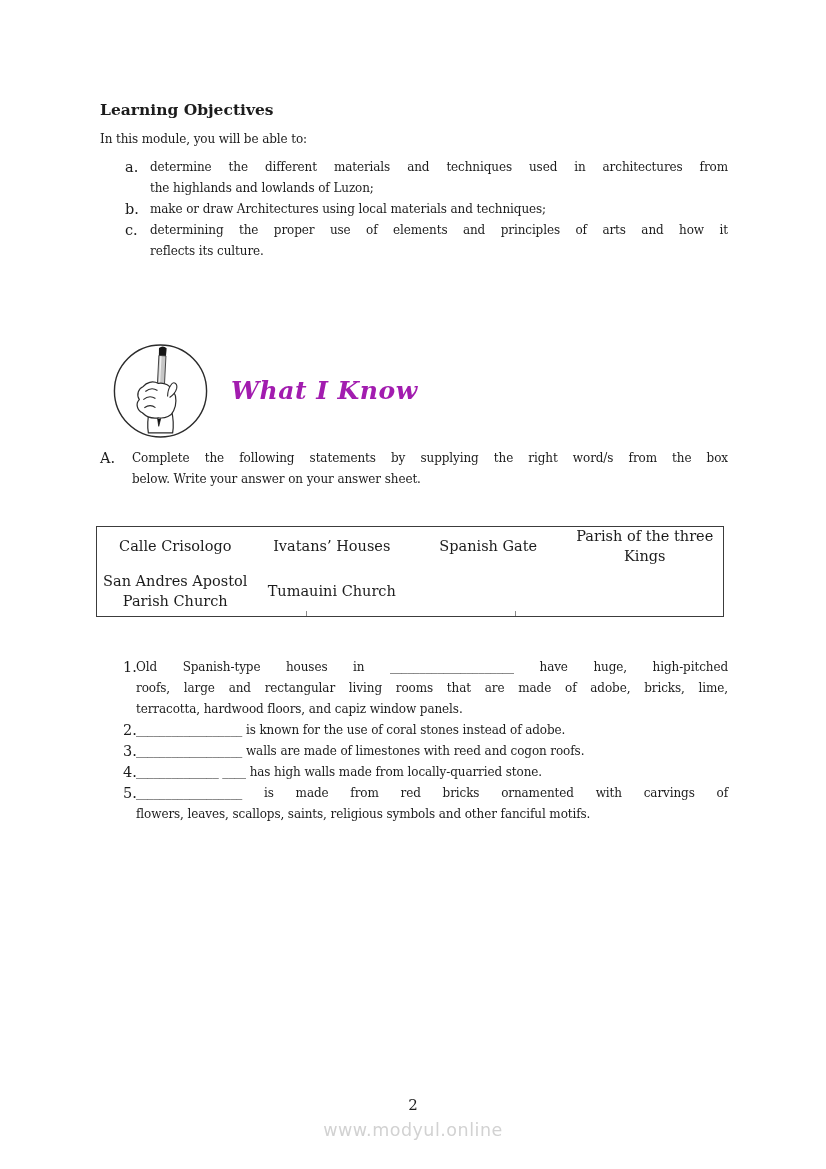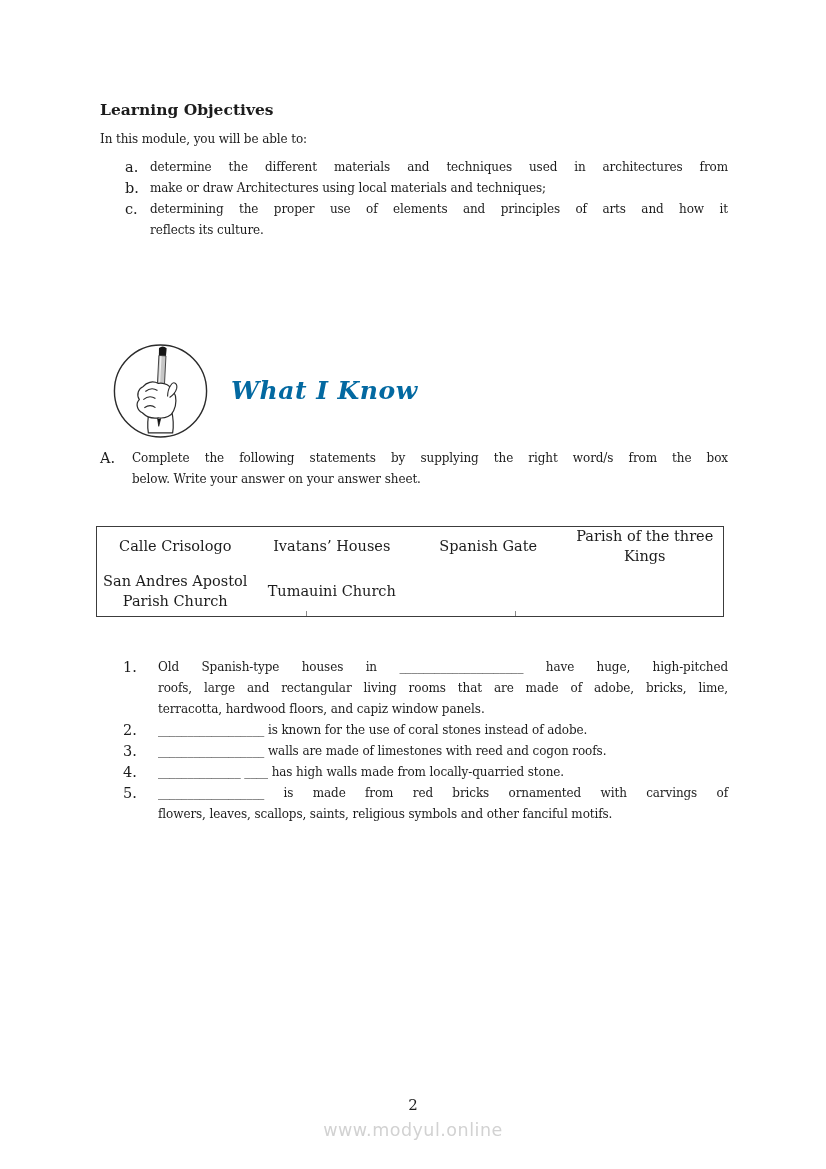--- a/index.html
+++ b/index.html
@@ -24,21 +24,21 @@
   .li { position:relative; }
   .li-label { position:absolute; left:25px; top:0; font-size:14.5px; line-height:21px; }
   .li-text { margin-left:50px; }
 
   
   .wik { top:342px; left:112px; display:flex; align-items:center; }
   .wik-icon { width:97px; height:97px; flex:0 0 auto; }
   .wik-title {
     margin-left:22px;
     font-size:25px; font-weight:bold; font-style:italic;
-    letter-spacing:0.5px; color:#0369a1;
+    letter-spacing:0.5px; color:#a21caf;
   }
 
   
   .direction { top:448px; left:100px; width:628px; }
   .direction .li-label { left:0; }
   .direction .li-text { margin-left:32px; }
 
   
   .wordbank {
     top:526px; left:96px; width:628px; height:91px;
@@ -55,21 +55,21 @@
   }
   .wb-tick {
     position:absolute; bottom:0; width:1px; height:5px; background:#8a8a8a;
   }
   .wb-tick.t1 { left:209px; }
   .wb-tick.t2 { left:418px; }
 
   
   .questions { top:657px; left:100px; width:628px; }
   .questions .li-label { left:23px; }
-  .questions .li-text { margin-left:58px; }
+  .questions .li-text { margin-left:36px; }
 
   
   .pagenum { top:1096px; left:0; width:826px; text-align:center; font-size:15px; }
   .watermark {
     top:1120px; left:0; width:826px; text-align:center;
     font-family:"DejaVu Sans", sans-serif;
     font-size:17.5px; color:#d2d2d2; letter-spacing:0.5px;
   }
 </style>
 </head>
@@ -78,20 +78,21 @@
 <div class="page">
 
   <div class="block objectives">
     <div class="heading">Learning Objectives</div>
     <p class="intro ln">In this module, you will be able to:</p>
 
     <div class="li">
       <span class="li-label">a.</span>
       <div class="li-text">
         <div class="ln just">determine the different materials and techniques used in architectures from</div>
+        <div class="ln">the highlands and lowlands of Luzon;</div>
       </div>
     </div>
     <div class="li">
       <span class="li-label">b.</span>
       <div class="li-text">
         <div class="ln">make or draw Architectures using local materials and techniques;</div>
       </div>
     </div>
     <div class="li">
       <span class="li-label">c.</span>

